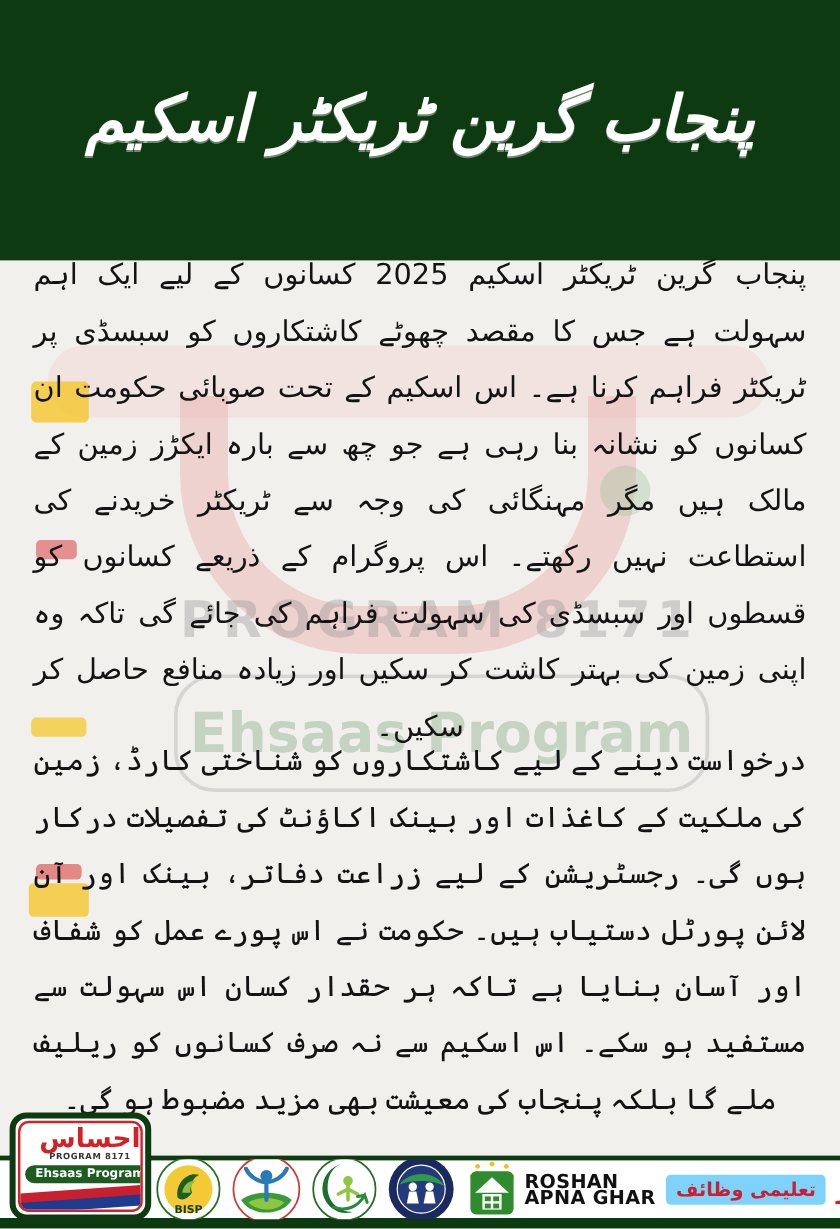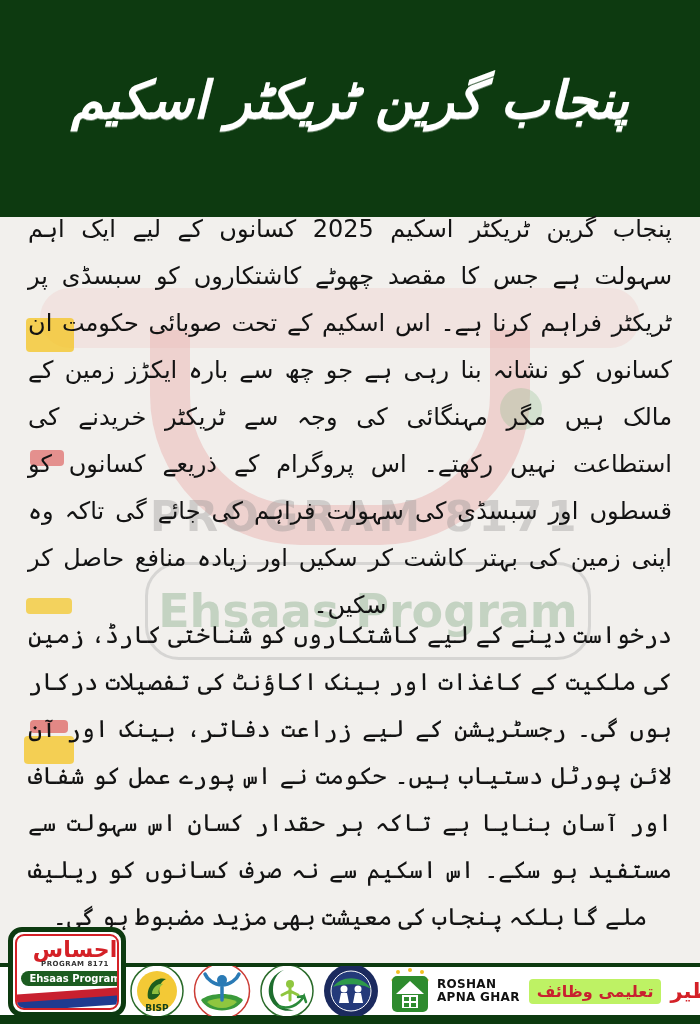--- a/index.html
+++ b/index.html
@@ -126,30 +126,30 @@
     background:#1c5c20;color:#fff;
     font-size:10px;font-weight:bold;
     padding:2px 8px;border-radius:9px;
     white-space:nowrap;
   }
   .ehsaas-stripe{position:absolute;left:-6px;right:-6px;height:9px;}
   .ehsaas-stripe.red{bottom:8px;background:#c8202f;transform:rotate(-4deg);}
   .ehsaas-stripe.blue{bottom:0px;background:#1f3b8f;transform:rotate(-4deg);}
   
   .roshan{display:flex;align-items:center;gap:5px;flex:0 0 auto;}
-  .roshan-text{font-size:12px;font-weight:bold;color:#111;line-height:13px;letter-spacing:.3px;}
+  .roshan-text{font-size:16px;font-weight:bold;color:#111;line-height:13px;letter-spacing:.3px;}
   
   .badge{
     flex:0 0 auto;
     font-weight:bold;
     direction:rtl;
     white-space:nowrap;
     border-radius:4px;
   }
-  .badge.yellow{background:#bef264;color:#c8202f;font-size:16px;padding:3px 8px;}
+  .badge.yellow{background:#7dd3fc;color:#c8202f;font-size:16px;padding:3px 8px;}
   .benazir-text{
     flex:0 0 auto;
     color:#d42127;font-size:21px;font-weight:bold;direction:rtl;white-space:nowrap;
   }
 </style>
 </head>
 <body>
 
 <div class="page">
 

